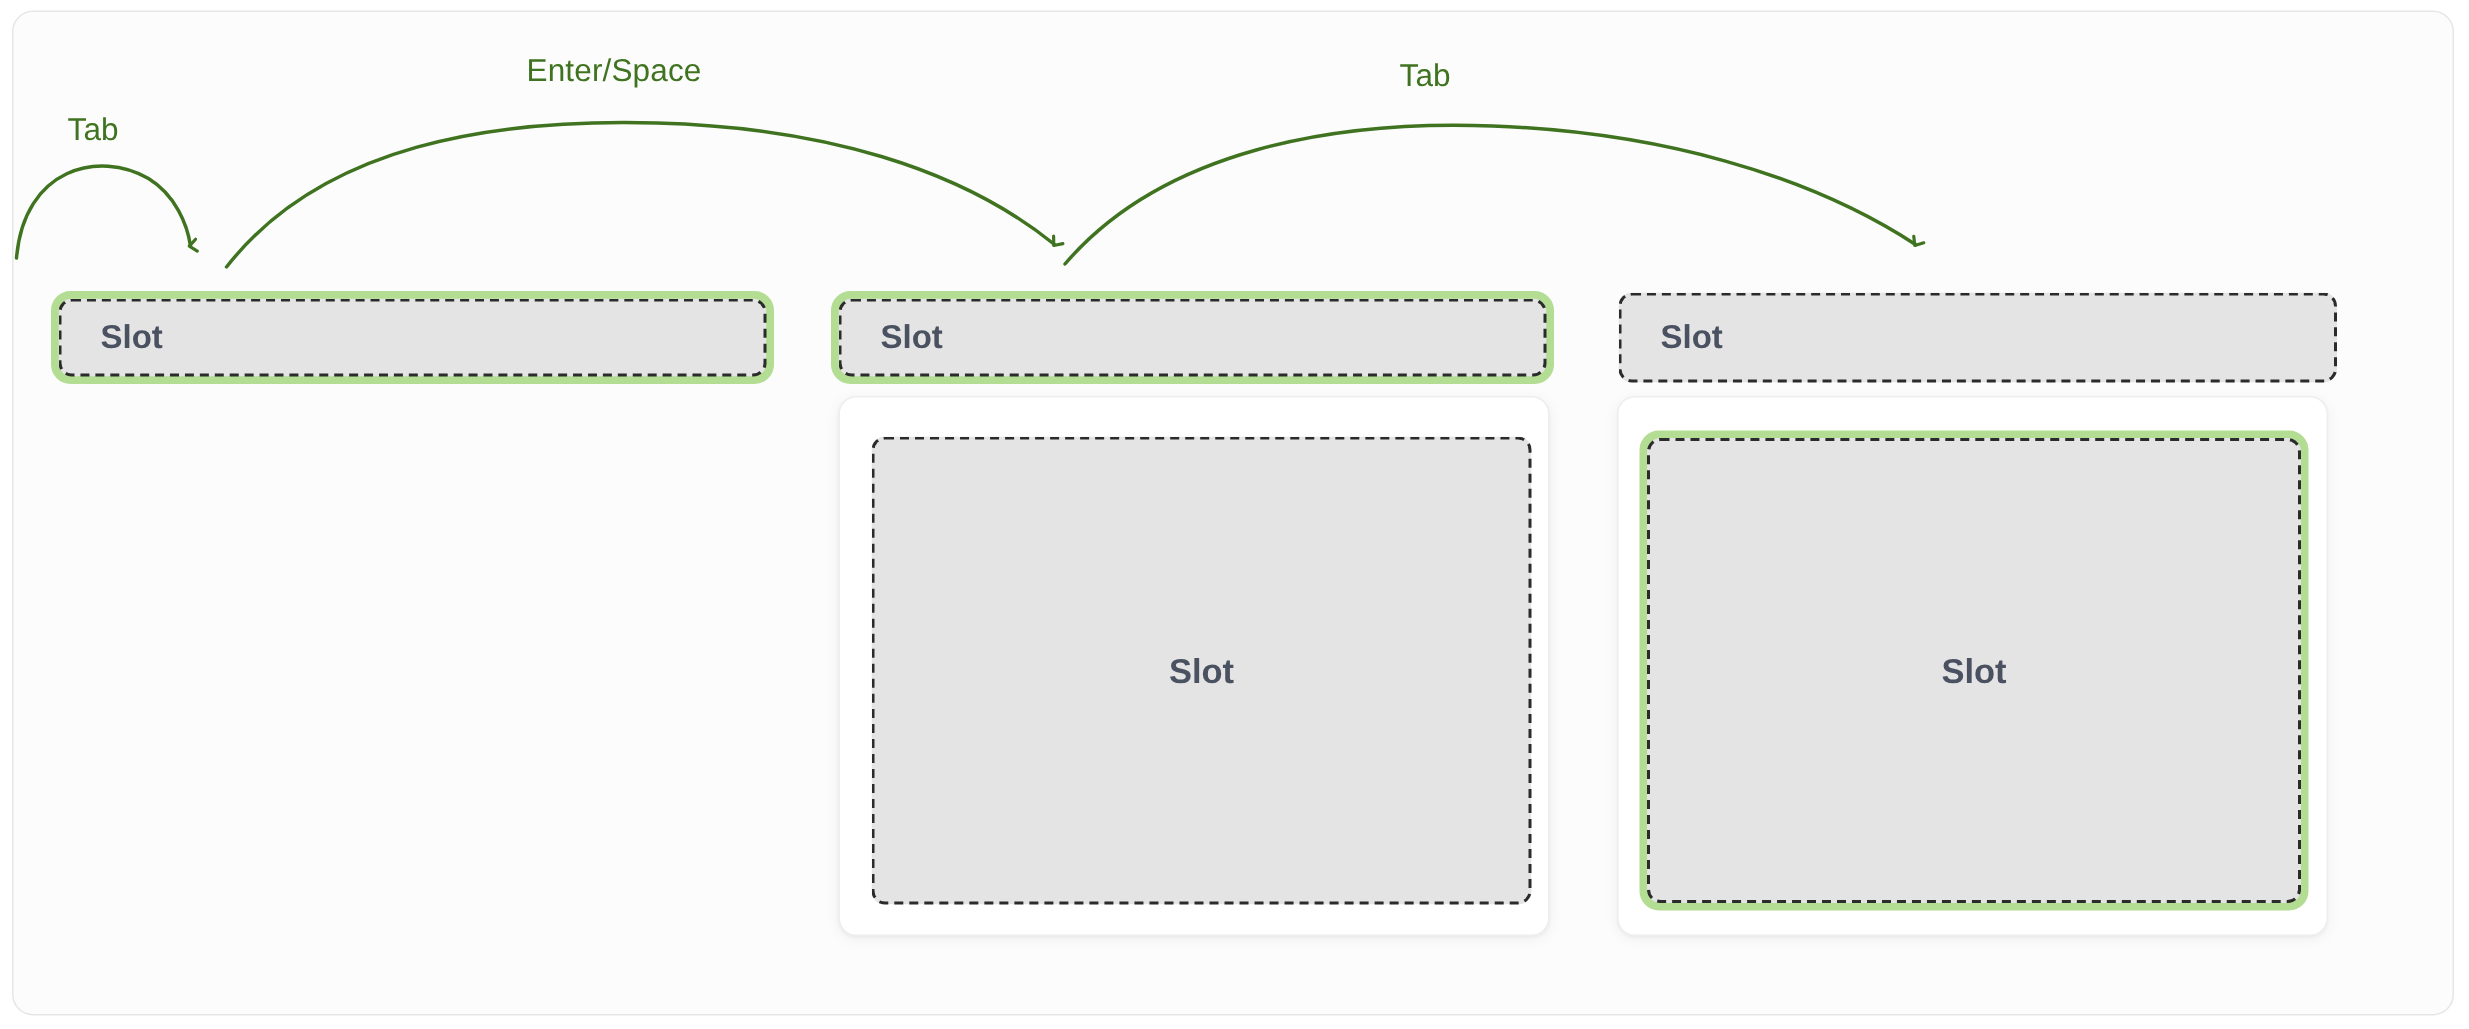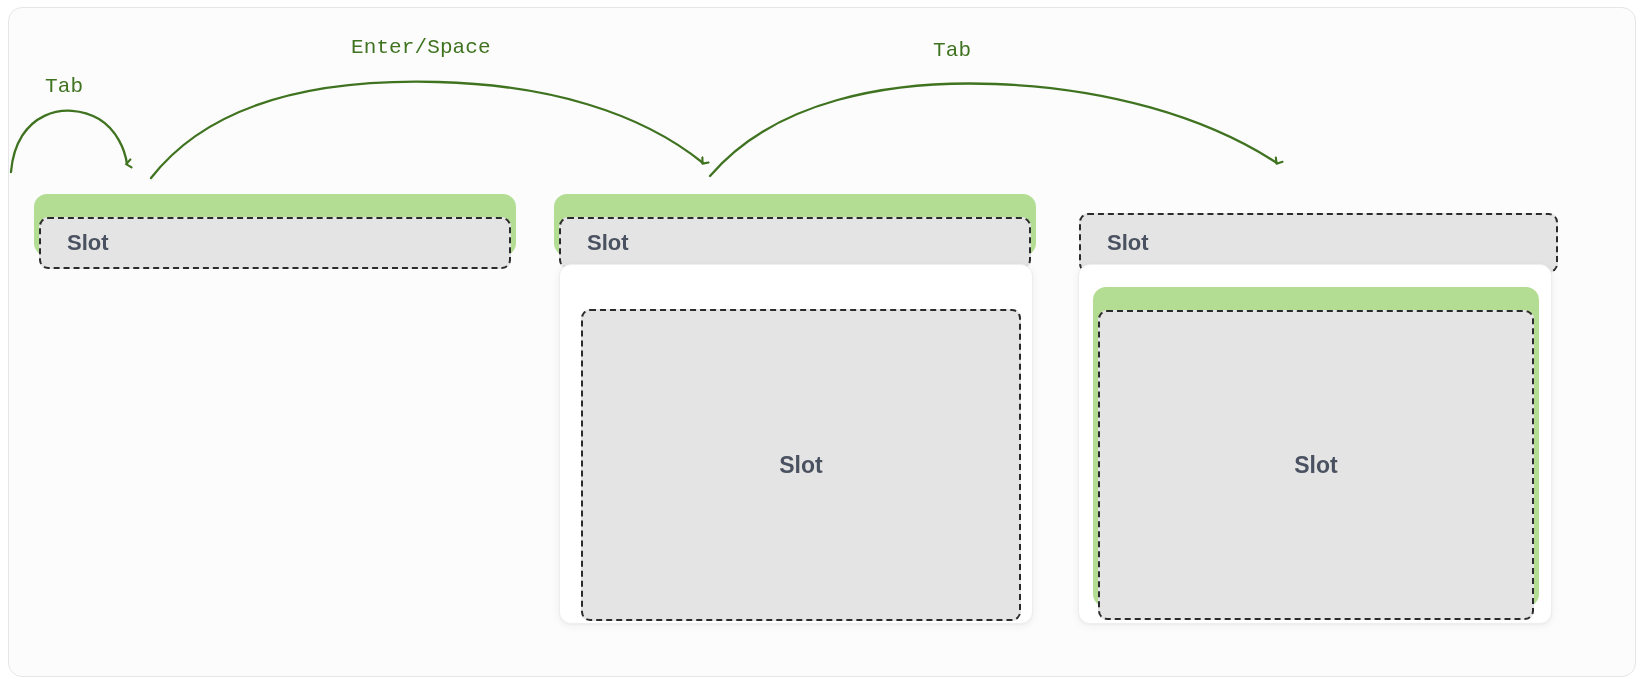--- a/index.html
+++ b/index.html
@@ -41,37 +41,36 @@
     top: 0;
     width: 1646px;
     height: 686px;
     pointer-events: none;
   }
 
   .arc-label {
     position: absolute;
     color: #3f7320;
     font-size: 21px;
-    font-family: Liberation Mono, monospace;
+    font-family: Liberation Sans, sans-serif;
     white-space: nowrap;
     letter-spacing: 0.1px;
   }
 
   
   .slot {
     box-sizing: border-box;
     background: #e4e4e4;
     border: 2.5px dashed #2b2b2b;
     border-radius: 9px;
     display: flex;
     align-items: center;
     color: #4a5160;
     font-weight: bold;
     font-size: 22px;
-    margin-top: 18px;
   }
   .slot-bar {
     padding-left: 26px;
     justify-content: flex-start;
   }
   .slot-big {
     justify-content: center;
     align-items: center;
     font-size: 23px;
   }

